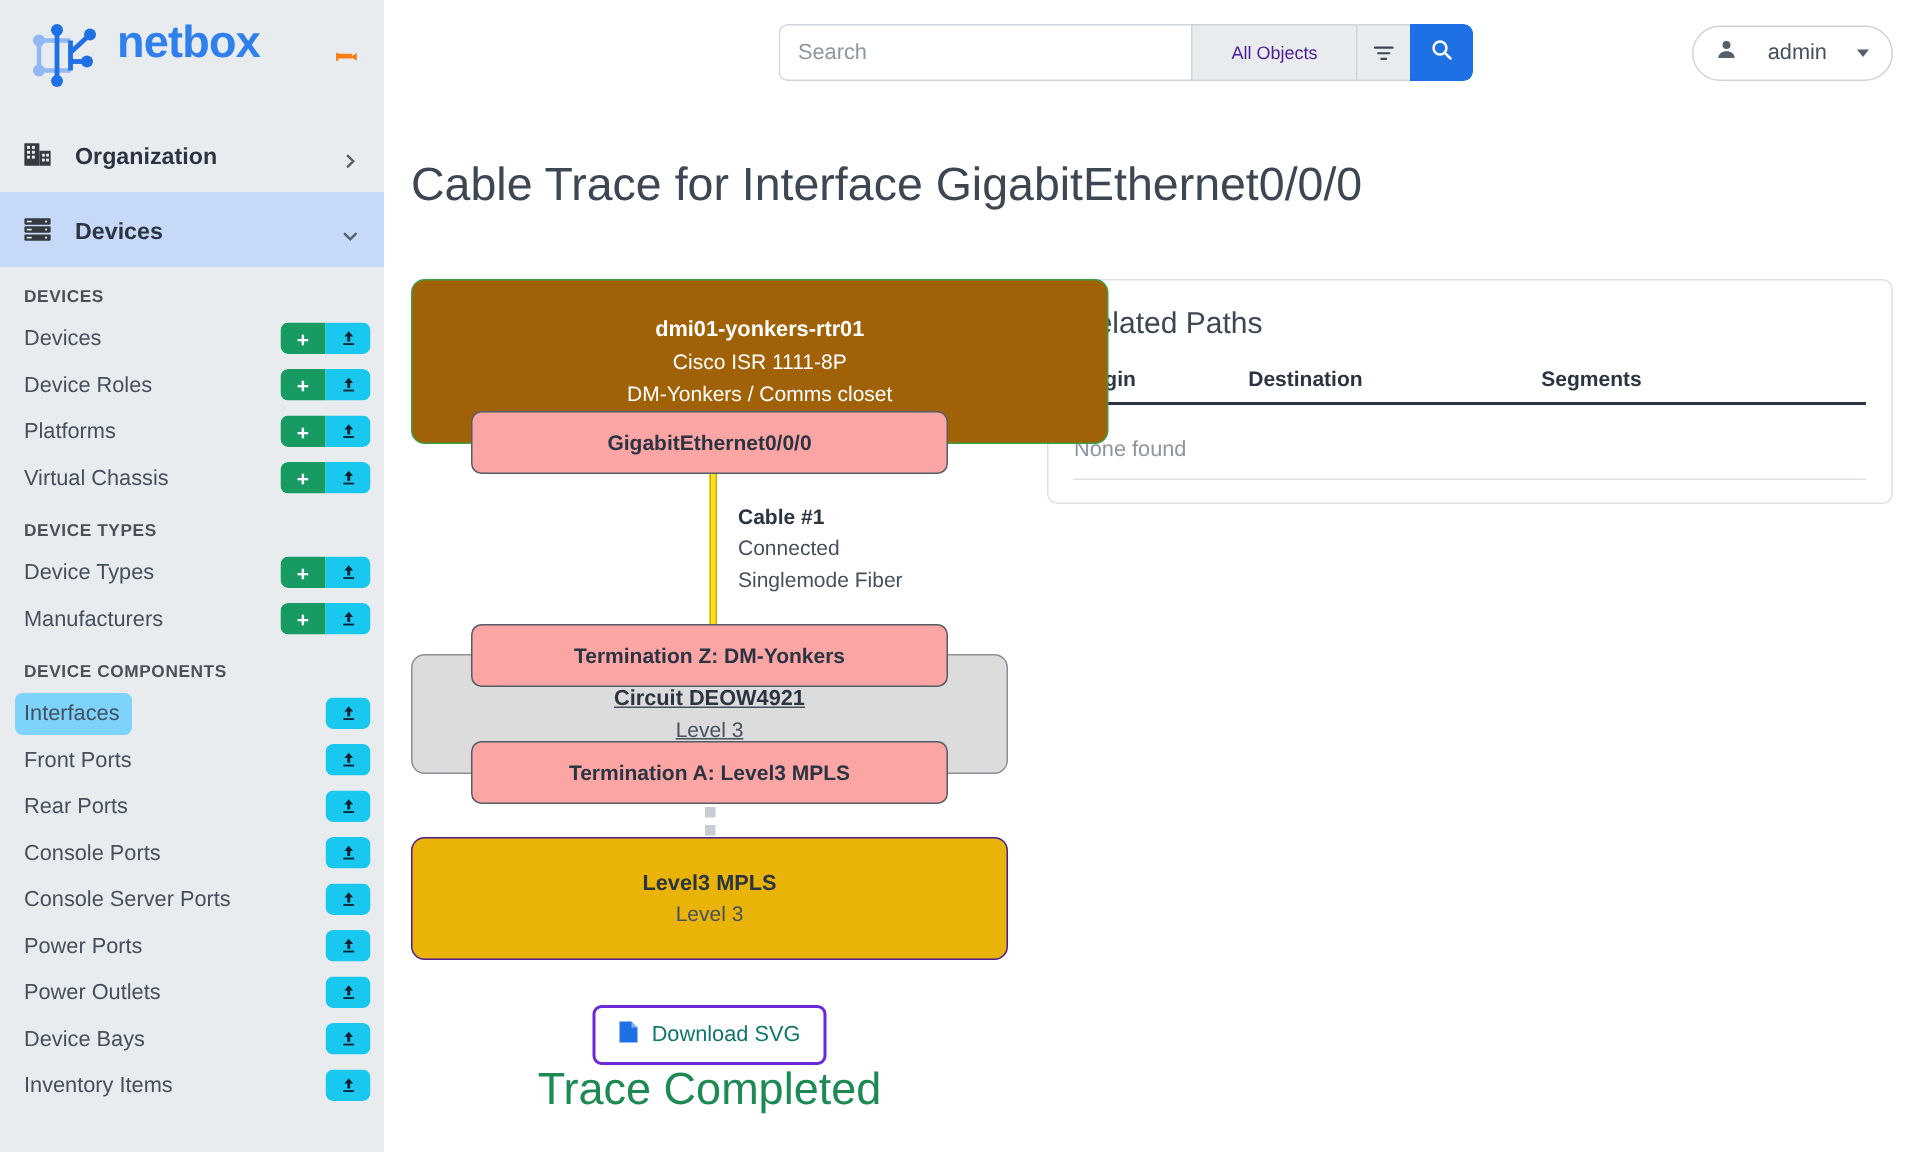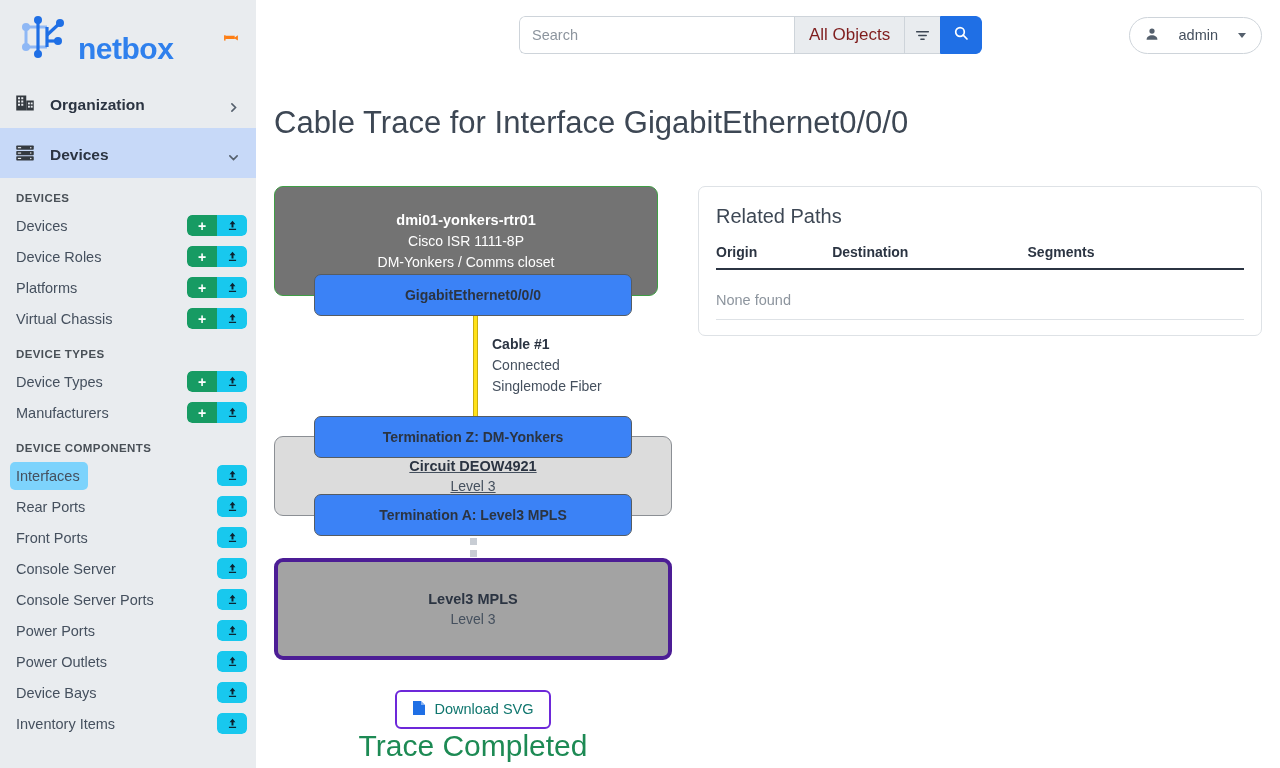--- a/index.html
+++ b/index.html
@@ -13,21 +13,21 @@
   .app { display:flex; width:1280px; height:768px; }
 
   
   .sidebar {
     width:256px; min-width:256px; height:768px;
     background:#e9ecef; overflow:hidden; position:relative;
   }
   .brand {
     height:78px; display:flex; align-items:center; padding:0 16px 0 14px;
   }
-  .brand-logo { display:flex; align-items:flex-end; gap:6px; }
+  .brand-logo { display:flex; align-items:flex-start; gap:6px; }
   .brand-word {
     font-size:30px; font-weight:700; color:#2f80ed; letter-spacing:-0.5px;
     line-height:1;
   }
   .pin-icon { margin-left:auto; color:#fd7e14; display:flex; }
 
   .nav-group {
     display:flex; align-items:flex-end; gap:14px;
     padding:14px 16px 14px 14px; cursor:pointer;
     font-size:15.5px; font-weight:700; color:#2b3442;
@@ -71,22 +71,22 @@
     display:flex; align-items:stretch; height:38px; margin:0 auto 0 245px;
     border-radius:6px; overflow:hidden;
   }
   .search-input {
     width:275px; border:1px solid #ced4da; border-right:none; outline:none;
     padding:0 12px; font-size:14.5px; color:#45505e; background:#fff;
     border-radius:6px 0 0 6px; font-family:"Liberation Sans", sans-serif;
   }
   .search-input::placeholder { color:#8d959e; }
   .obj-select {
-    display:flex; align-items:center; padding:0 14px; background:#e9ecef;
-    border:1px solid #ced4da; border-right:none; font-size:17px; color:#7f1d1d;
+    display:flex; align-items:center; padding:0 26px; background:#e9ecef;
+    border:1px solid #ced4da; border-right:none; font-size:12px; color:#4c1d95;
     cursor:pointer; white-space:nowrap;
   }
   .filter-btn {
     display:flex; align-items:center; justify-content:center; width:36px;
     background:#e9ecef; border:1px solid #ced4da; border-right:none;
     cursor:pointer; color:#3d4754;
   }
   .search-btn {
     display:flex; align-items:center; justify-content:center; width:42px;
     background:#1f6fe5; border:1px solid #1f6fe5; cursor:pointer; color:#fff;
@@ -106,28 +106,28 @@
 
   .content { display:flex; padding:24px 18px 0 18px; gap:26px; }
 
   
   .trace-col { width:398px; position:relative; }
   .node {
     border-radius:9px; text-align:center; display:flex; flex-direction:column;
     align-items:center; justify-content:center; position:relative;
   }
   .node-device {
-    background:#737373; border:1px solid #3f9e45; color:#ffffff;
-    height:110px; width:384px; gap:5px;
+    background:#a16207; border:1px solid #3f9e45; color:#ffffff;
+    height:110px; width:465px; gap:5px;
   }
   .node-device .t1 { font-size:14.5px; font-weight:700; }
   .node-device .t2, .node-device .t3 { font-size:14px; font-weight:400; }
 
   .termbox {
-    width:318px; height:42px; background:#3b82f6; border:1px solid #555c63;
+    width:318px; height:42px; background:#fca5a5; border:1px solid #555c63;
     border-radius:7px; display:flex; align-items:center; justify-content:center;
     font-size:14px; font-weight:700; color:#2b3442; position:relative; z-index:3;
     margin:0 auto;
     text-align:right;
   }
   .iface-overlap { margin-top:-22px; }
 
   .cable-seg { position:relative; height:100px; }
   .cable-line {
     position:absolute; left:199px; top:0; width:5px; height:100px;
@@ -145,21 +145,21 @@
     gap:4px; margin-top:-22px;text-decoration:underline;
   }
   .node-circuit .c1 { font-size:14.5px; font-weight:700; color:#2b3442; }
   .node-circuit .c2 { font-size:14px; color:#45505e; }
 
   .dots { height:44px; display:flex; flex-direction:column; align-items:center;
           justify-content:center; gap:5px; margin-top:-22px; }
   .dots span { width:7px; height:7px; background:#c8cdd4; display:block; }
 
   .node-provider {
-    background:#a3a3a3; border:4px solid #4c1d95; width:398px; height:102px;
+    background:#eab308; border:1px solid #4c1d95; width:398px; height:82px;
     gap:4px;
   }
   .node-provider .p1 { font-size:14.5px; font-weight:700; color:#2b3442; }
   .node-provider .p2 { font-size:14px; color:#45505e; }
 
   .dl-wrap { display:flex; justify-content:center; margin-top:30px; }
   .dl-btn {
     display:flex; align-items:center; gap:8px; padding:8px 15px;
     border:2px solid #6d28d9; border-radius:6px; background:#fff;
     color:#0f766e; font-size:14.5px; cursor:pointer;
@@ -356,43 +356,43 @@
           <div class="row-btns single">
             <button class="btn-import">
               <svg width="13" height="13" viewBox="0 0 16 16" fill="#0b2230">
                 <path d="M8 2.2L11.6 6.6H9.2v4H6.8v-4H4.4z"></path>
                 <rect x="3.6" y="12" width="8.8" height="1.5"></rect>
               </svg>
             </button>
           </div>
         </div>
         <div class="menu-row">
+          <span class="label-wrap"><span class="label">Front Ports</span></span>
+          <div class="row-btns single">
+            <button class="btn-import">
+              <svg width="13" height="13" viewBox="0 0 16 16" fill="#0b2230">
+                <path d="M8 2.2L11.6 6.6H9.2v4H6.8v-4H4.4z"></path>
+                <rect x="3.6" y="12" width="8.8" height="1.5"></rect>
+              </svg>
+            </button>
+          </div>
+        </div>
+        <div class="menu-row">
           <span class="label-wrap"><span class="label">Rear Ports</span></span>
           <div class="row-btns single">
             <button class="btn-import">
               <svg width="13" height="13" viewBox="0 0 16 16" fill="#0b2230">
                 <path d="M8 2.2L11.6 6.6H9.2v4H6.8v-4H4.4z"></path>
                 <rect x="3.6" y="12" width="8.8" height="1.5"></rect>
               </svg>
             </button>
           </div>
         </div>
         <div class="menu-row">
-          <span class="label-wrap"><span class="label">Front Ports</span></span>
-          <div class="row-btns single">
-            <button class="btn-import">
-              <svg width="13" height="13" viewBox="0 0 16 16" fill="#0b2230">
-                <path d="M8 2.2L11.6 6.6H9.2v4H6.8v-4H4.4z"></path>
-                <rect x="3.6" y="12" width="8.8" height="1.5"></rect>
-              </svg>
-            </button>
-          </div>
-        </div>
-        <div class="menu-row">
-          <span class="label-wrap"><span class="label">Console Server</span></span>
+          <span class="label-wrap"><span class="label">Console Ports</span></span>
           <div class="row-btns single">
             <button class="btn-import">
               <svg width="13" height="13" viewBox="0 0 16 16" fill="#0b2230">
                 <path d="M8 2.2L11.6 6.6H9.2v4H6.8v-4H4.4z"></path>
                 <rect x="3.6" y="12" width="8.8" height="1.5"></rect>
               </svg>
             </button>
           </div>
         </div>
         <div class="menu-row">

